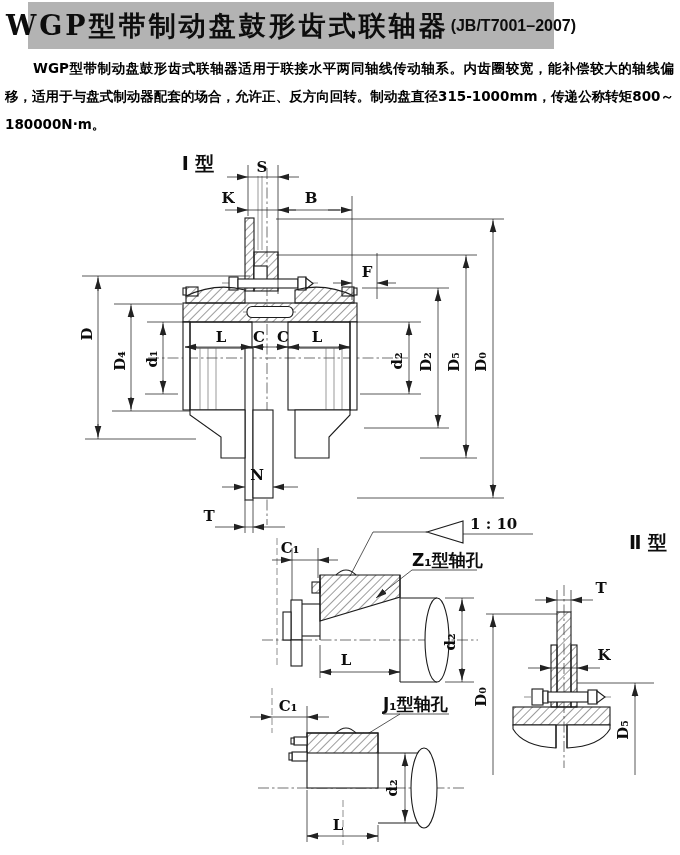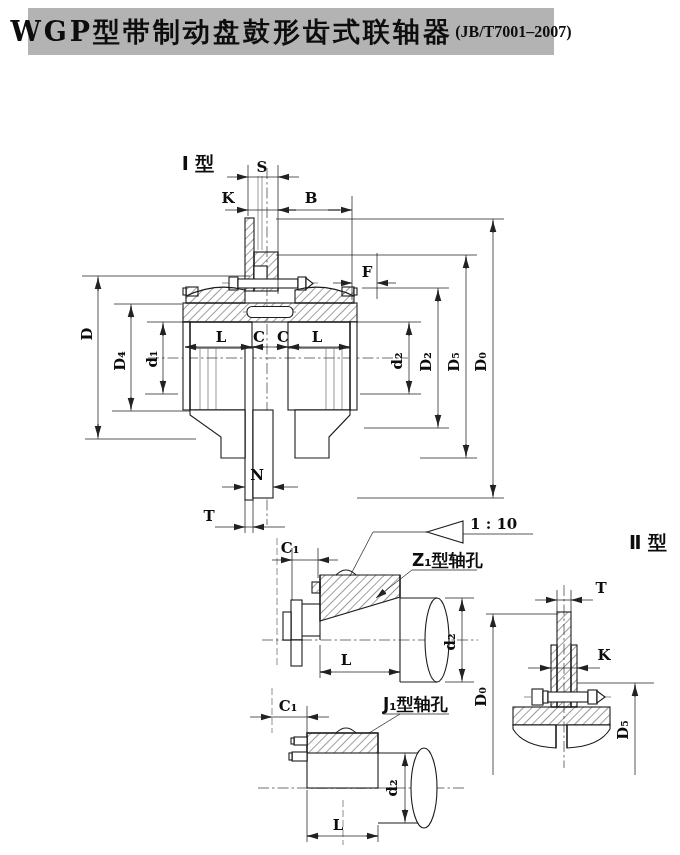--- a/index.html
+++ b/index.html
@@ -1,22 +1,22 @@
 <!DOCTYPE html>
 <html><head>
 <meta charset="utf-8">
 <style>
   html,body{margin:0;padding:0;background:#888;}
   .page{position:relative;width:680px;height:855px;background:#ffffff;overflow:hidden;
         font-family:"DejaVu Sans",sans-serif;color:#000;}
-  .banner{position:absolute;left:28px;top:8px;width:526px;height:47px;background:#b3b3b3;
+  .banner{position:absolute;left:28px;top:2px;width:526px;height:47px;background:#b3b3b3;
           display:flex;align-items:center;justify-content:center;white-space:nowrap;}
   .banner .main{font-family:"DejaVu Serif","Liberation Serif",serif;font-weight:700;
           font-size:27px;letter-spacing:3px;color:#0d0d0d;}
-  .banner .suffix{font-family:Liberation Serif, serif;font-weight:700;
+  .banner .suffix{font-family:Liberation Sans, sans-serif;font-weight:700;
           font-size:16px;margin-left:2px;letter-spacing:0;color:#0d0d0d;}
   .para{position:absolute;left:5px;width:669px;margin:0;font-weight:700;font-size:13.5px;
         line-height:28px;text-indent:28px;text-align:justify;color:#000;}
   #p1{top:54px;}
   #p2{top:110px;}
   svg.draw{position:absolute;left:0;top:0;width:680px;height:855px;}
   
   .s{stroke:#1c1c1c;fill:none;stroke-width:1.1;}
   .sw{stroke:#1c1c1c;fill:#ffffff;stroke-width:1.1;}
   .sh{stroke:#1c1c1c;fill:url(#hx);stroke-width:1.1;}
@@ -34,20 +34,21 @@
 </head>
 <body>
 
 <div class="page">
 
   <div class="banner" style="background: rgb(179, 179, 179);">
     <span class="main">WGP型带制动盘鼓形齿式联轴器</span>
     <span class="suffix">(JB/T7001–2007)</span>
   </div>
 
+  <p class="para" id="p1">WGP型带制动盘鼓形齿式联轴器适用于联接水平两同轴线传动轴系。内齿圈较宽，能补偿较大的轴线偏移，适用于与盘式制动器配套的场合，允许正、反方向回转。制动盘直径315-1000mm，传递公称转矩800～180000N·m。</p>
 
   <svg class="draw" viewBox="0 0 680 855">
     <defs>
       <pattern id="hx" width="6" height="6" patternUnits="userSpaceOnUse" patternTransform="rotate(45)">
         <line x1="0" y1="0" x2="0" y2="6" stroke="#3a3a3a" stroke-width="1"></line>
       </pattern>
       <marker id="ar" markerUnits="userSpaceOnUse" markerWidth="12" markerHeight="8" refX="11" refY="4" orient="auto">
         <path d="M0,0.7 L11,4 L0,7.3 Z" fill="#222"></path>
       </marker>
     </defs>

